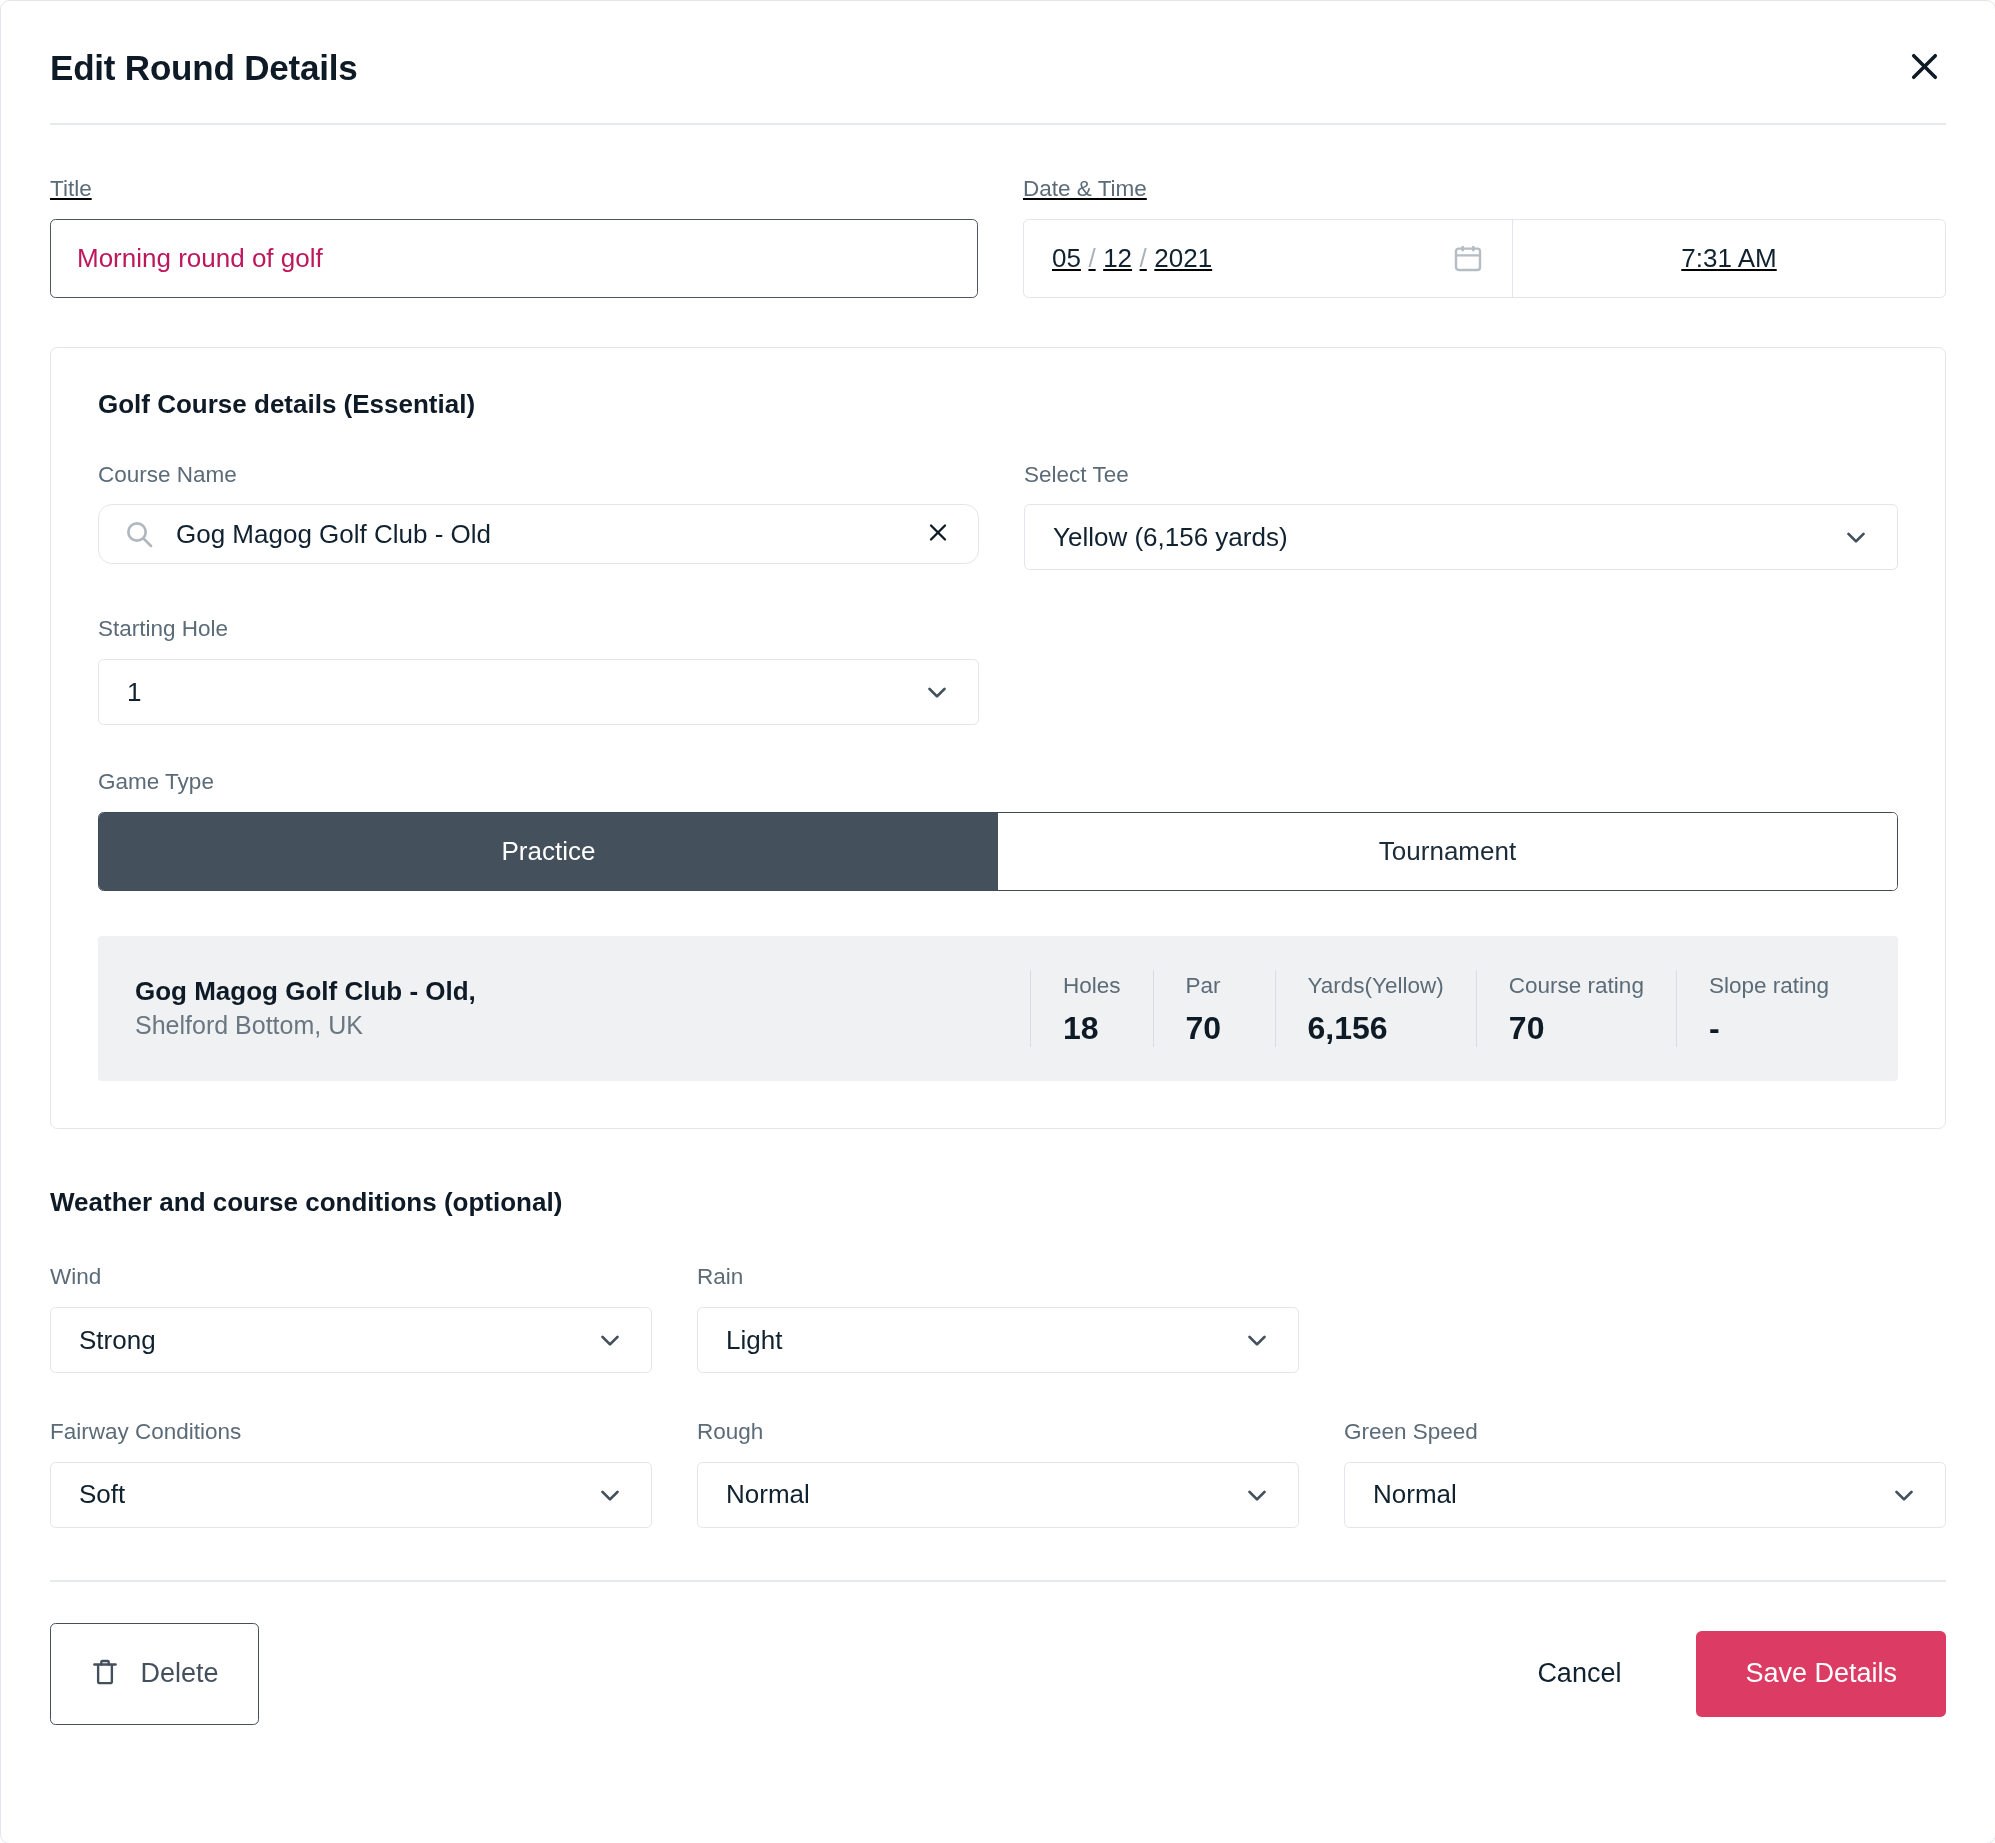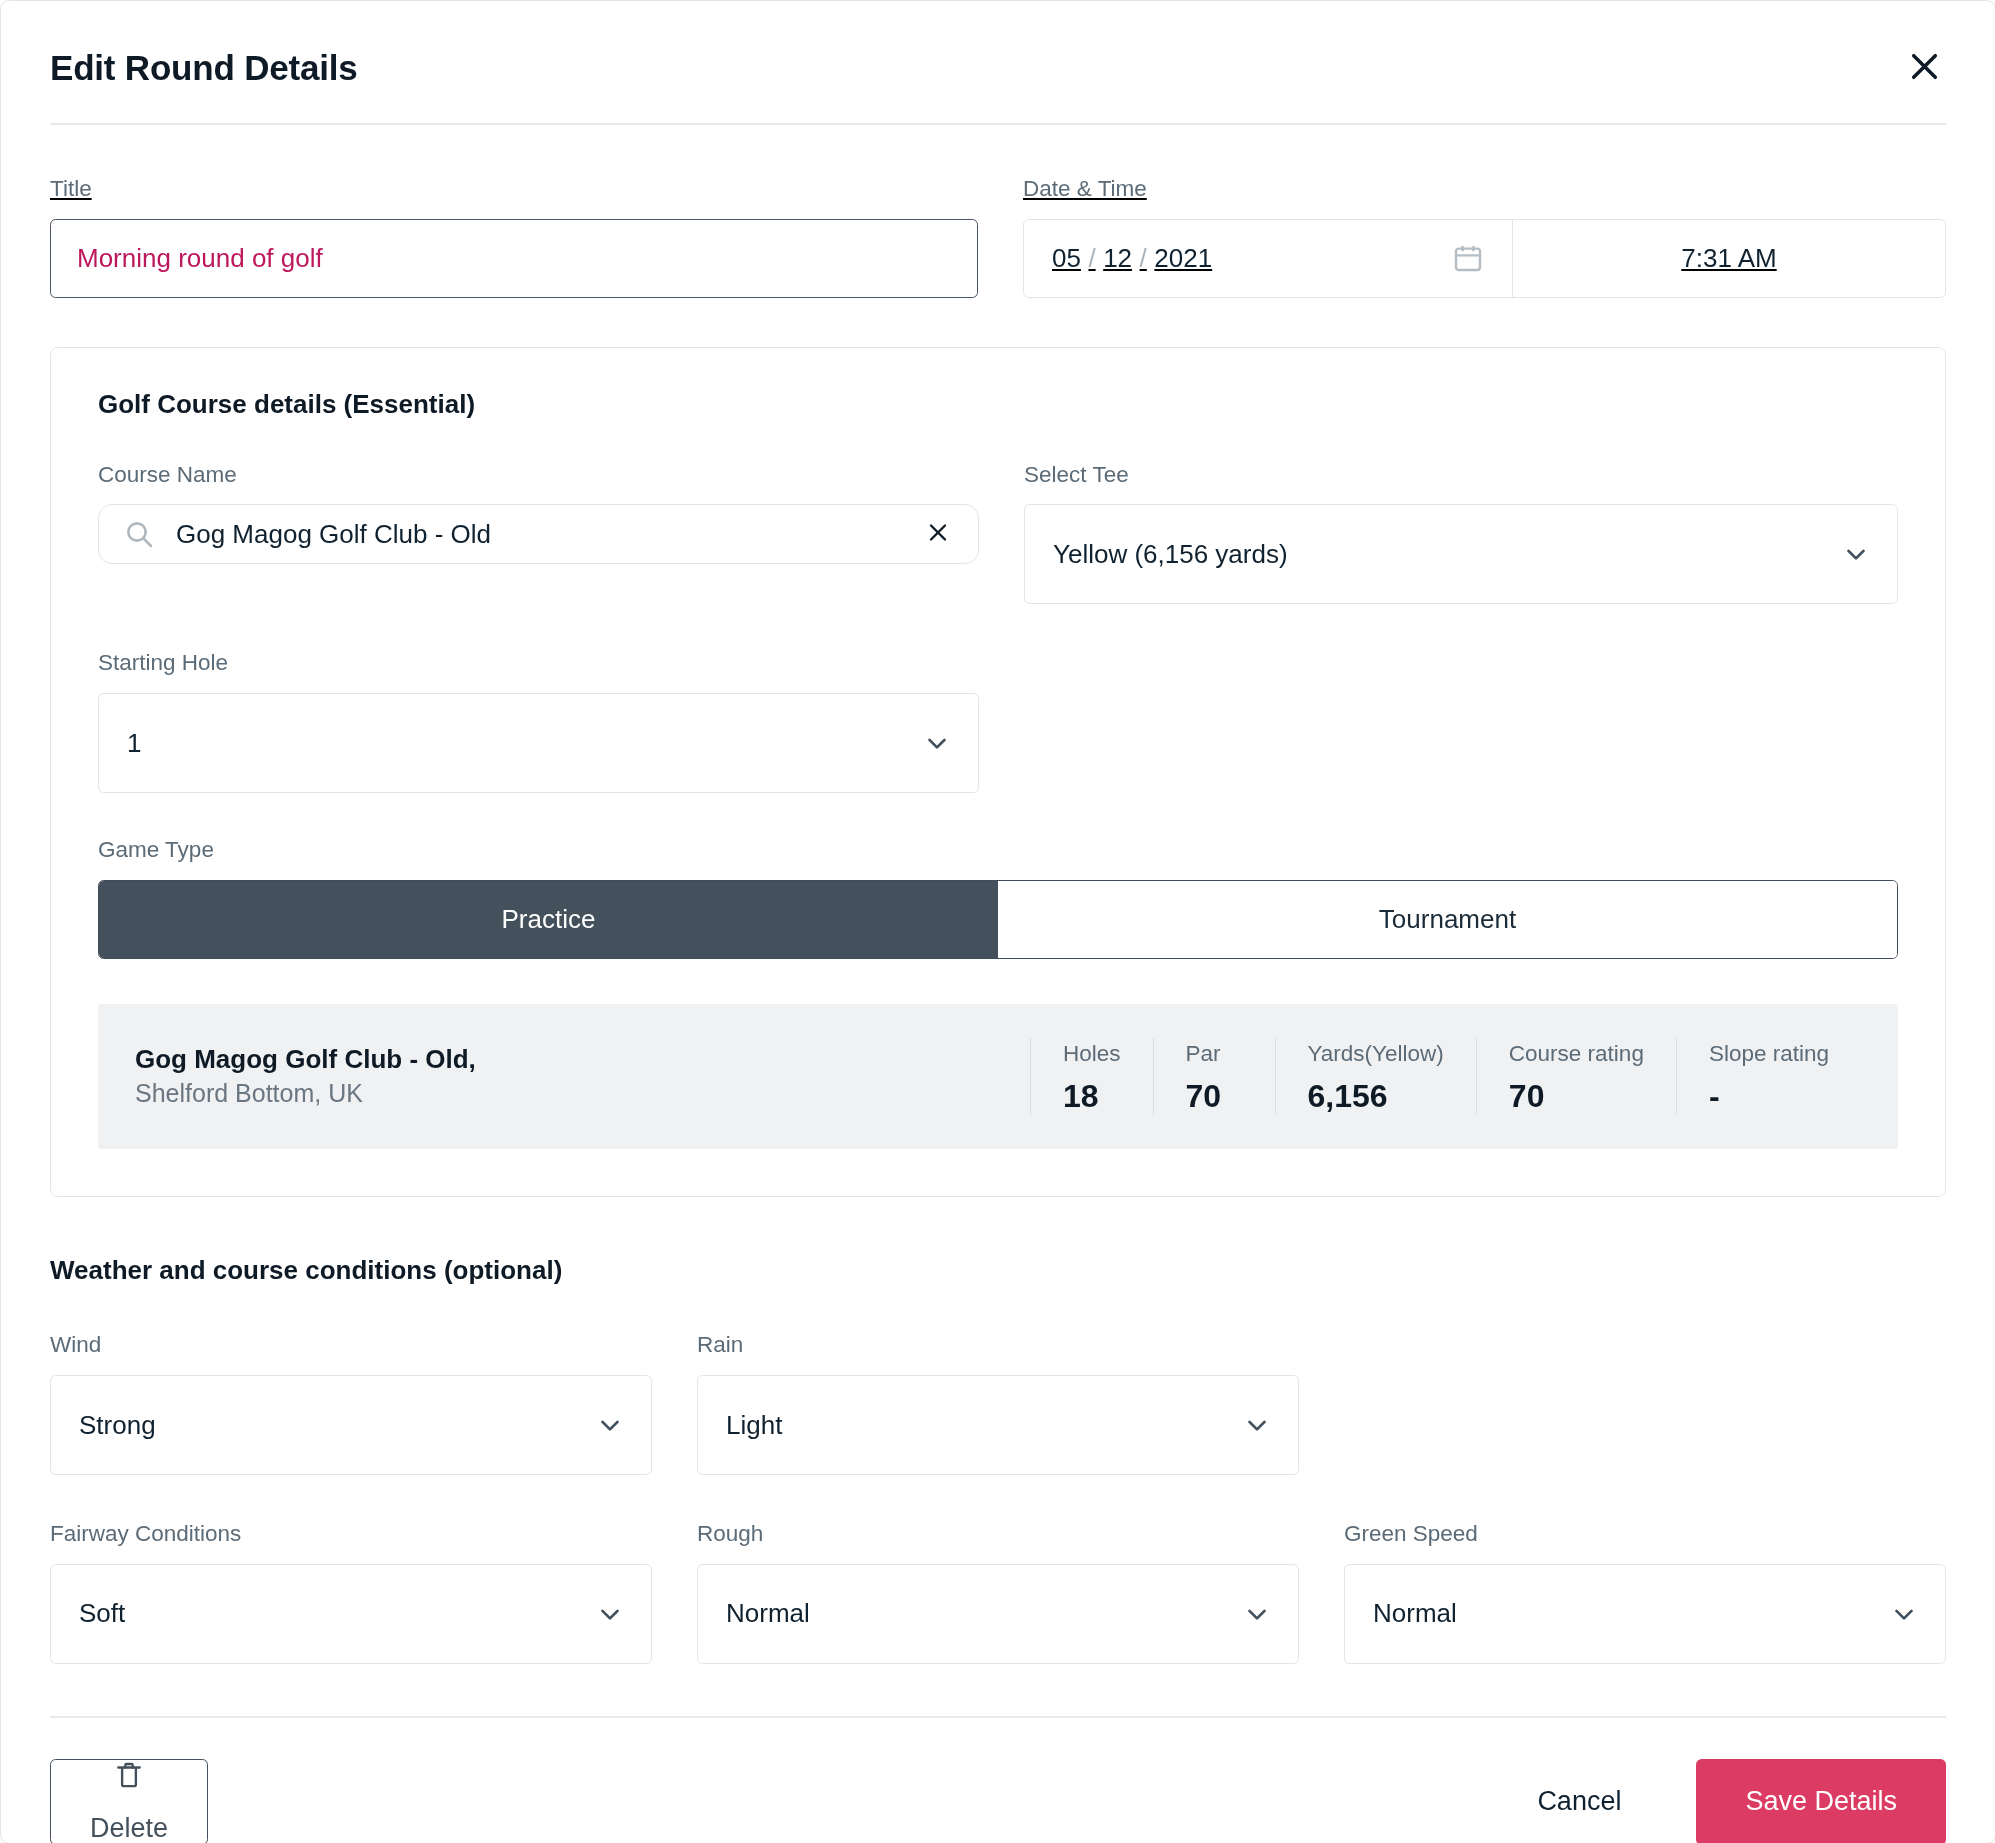--- a/index.html
+++ b/index.html
@@ -183,21 +183,21 @@
     transform: translateY(-50%);
     background: none;
     border: none;
     cursor: pointer;
     display: flex;
   }
 
   .select-box {
     position: relative;
     width: 100%;
-    height: 100px;
+    height: 66px;
     border: 1.9px solid #e2e6ea;
     border-radius: 5.6px;
     display: flex;
     align-items: center;
     padding: 0 28px;
     background: #fff;
     cursor: pointer;
   }
   .select-box .sel-val {
     font-size: 26px;
@@ -307,28 +307,27 @@
   }
   .modal-footer {
     display: flex;
     align-items: center;
     padding: 41px 49px 0 49px;
   }
   .delete-btn {
     display: flex;
     align-items: center;
     gap: 20.6px;
-    height: 86px;
+    height: 102px;
     padding: 0 39px;
     border: 1.9px solid #44515c;
     border-radius: 5.6px;
     background: #fff;
     cursor: pointer;
     font-family: "Liberation Sans", sans-serif;
-    flex-direction: column;
   }
   .delete-btn .d-label {
     font-size: 27px;
     color: #44515c;
   }
   .footer-right {
     margin-left: auto;
     display: flex;
     align-items: center;
     gap: 45px;

